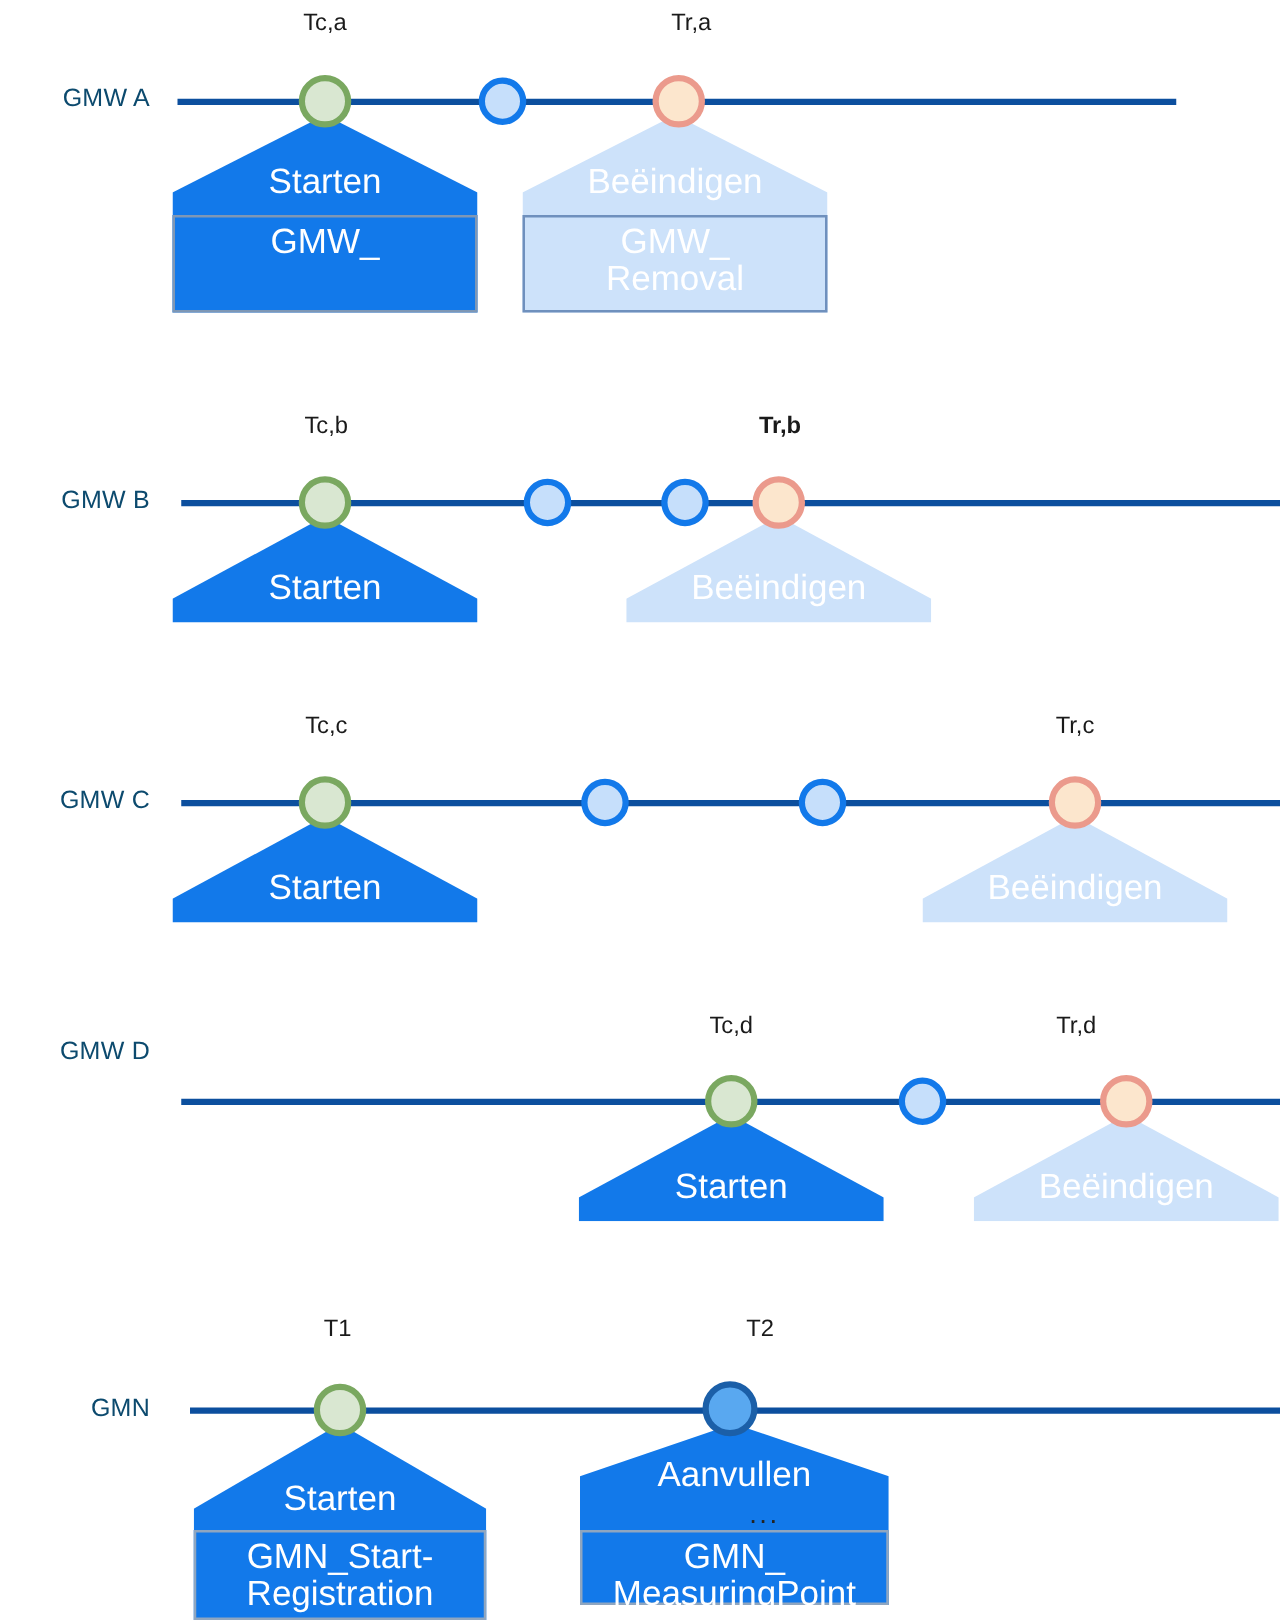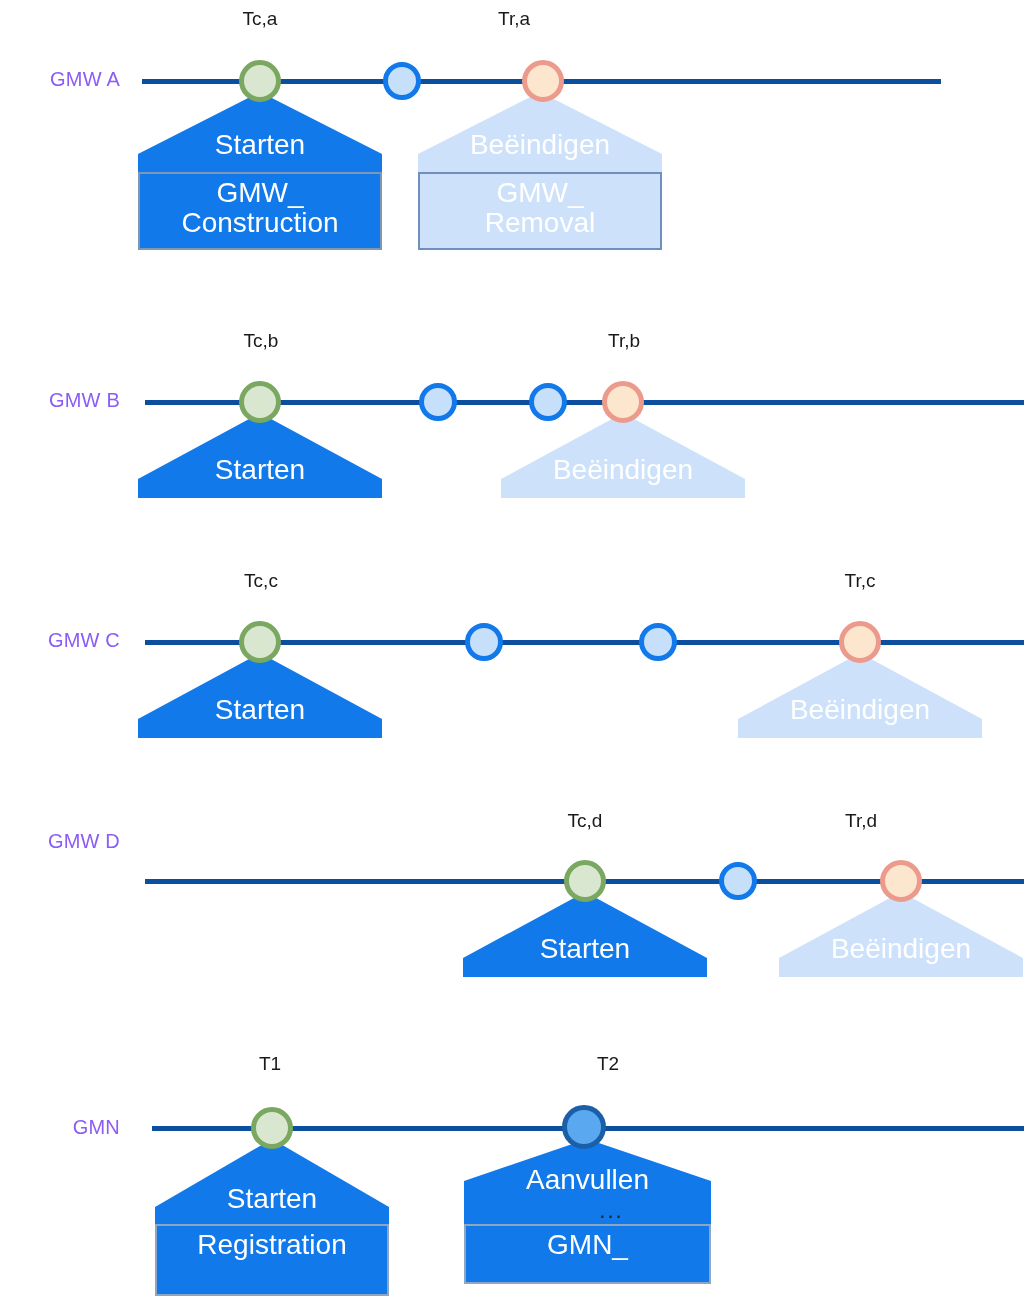--- a/index.html
+++ b/index.html
@@ -1,19 +1,19 @@
 <!DOCTYPE html>
 <html><head>
 <meta charset="utf-8">
 <style>
   html,body{margin:0;padding:0;background:#ffffff;}
   body{width:1024px;height:1296px;position:relative;overflow:hidden;
        font-family:"Liberation Sans","DejaVu Sans",sans-serif;}
   #stage{position:absolute;left:0;top:0;width:1024px;height:1296px;}
-  .row-label{position:absolute;font-size:20px;color:#8b5cf6;white-space:nowrap;
+  .row-label{position:absolute;font-size:20px;color:#0c4a6e;white-space:nowrap;
              text-align:right;letter-spacing:0.2px;}
   .timeline{position:absolute;height:5px;background:#0c4f9e;}
   .tick-label{position:absolute;font-size:19px;color:#1a1a1a;white-space:nowrap;
               transform:translateX(-50%);text-align:center;}
   .node{position:absolute;border-radius:50%;box-sizing:border-box;}
   .node.green{background:#d9e7d1;border:5px solid #7aa860;}
   .node.blue{background:#c6dffb;border:5px solid #1279ea;}
   .node.orange{background:#fce6cd;border:5px solid #eb9a8c;}
   .node.darkblue{background:#59a8f0;border:5px solid #1b5fa8;}
   .event{position:absolute;}
@@ -31,33 +31,32 @@
 </style>
 </head>
 <body>
 
 <div id="stage">
 
   <div class="row-label" style="left:10px;top:68px;width:110px;">GMW A</div>
   <div class="timeline" style="left:142px;top:79px;width:799px;"></div>
 
   <div class="tick-label" style="left:260px;top:8px;">Tc,a</div>
-  <div class="tick-label" style="left:514px;top:8px;">Tr,a</div>
+  <div class="tick-label" style="left:553px;top:8px;">Tr,a</div>
 
   <div class="event" style="left:138px;top:92px;width:244px;height:80px;">
     <div class="pent" style="height:80px;">
       <svg viewBox="0 0 244 80" preserveAspectRatio="none" aria-hidden="true">
         <polygon points="122,0 244,62 244,80 0,80 0,62" fill="#1279ea"></polygon>
       </svg>
     </div>
     <div class="pent-text" style="top:38px;">Starten</div>
   </div>
   <div class="ebox dark" style="left:138px;top:172px;width:244px;height:78px;">
     <div>GMW_</div>
-    <div>Construction</div>
   </div>
 
   <div class="event" style="left:418px;top:92px;width:244px;height:80px;">
     <div class="pent" style="height:80px;">
       <svg viewBox="0 0 244 80" preserveAspectRatio="none" aria-hidden="true">
         <polygon points="122,0 244,62 244,80 0,80 0,62" fill="#cde2fa"></polygon>
       </svg>
     </div>
     <div class="pent-text" style="top:38px;">Beëindigen</div>
   </div>
@@ -67,21 +66,21 @@
   </div>
 
   <div class="node green" style="left:239px;top:60px;width:42px;height:42px;"></div>
   <div class="node blue" style="left:383px;top:62px;width:38px;height:38px;"></div>
   <div class="node orange" style="left:522px;top:60px;width:42px;height:42px;"></div>
 
   <div class="row-label" style="left:10px;top:389px;width:110px;">GMW B</div>
   <div class="timeline" style="left:145px;top:400px;width:879px;"></div>
 
   <div class="tick-label" style="left:261px;top:330px;text-align:right;">Tc,b</div>
-  <div class="tick-label" style="left:624px;top:330px;">Tr,b</div>
+  <div class="tick-label" style="left:624px;top:330px;font-weight:bold;">Tr,b</div>
 
   <div class="event" style="left:138px;top:413px;width:244px;height:85px;">
     <div class="pent" style="height:85px;">
       <svg viewBox="0 0 244 85" preserveAspectRatio="none" aria-hidden="true">
         <polygon points="122,0 244,66 244,85 0,85 0,66" fill="#1279ea"></polygon>
       </svg>
     </div>
     <div class="pent-text" style="top:42px;">Starten</div>
   </div>
 
@@ -164,32 +163,34 @@
 
   <div class="event" style="left:155px;top:1139px;width:234px;height:85px;">
     <div class="pent" style="height:85px;">
       <svg viewBox="0 0 234 85" preserveAspectRatio="none" aria-hidden="true">
         <polygon points="117,0 234,68 234,85 0,85 0,68" fill="#1279ea"></polygon>
       </svg>
     </div>
     <div class="pent-text" style="top:45px;">Starten</div>
   </div>
   <div class="ebox mid" style="left:155px;top:1224px;width:234px;height:72px;">
+    <div>GMN_Start-</div>
     <div>Registration</div>
   </div>
 
   <div class="event" style="left:464px;top:1139px;width:247px;height:85px;">
     <div class="pent" style="height:85px;">
       <svg viewBox="0 0 247 85" preserveAspectRatio="none" aria-hidden="true">
         <polygon points="123,0 247,42 247,85 0,85 0,42" fill="#1279ea"></polygon>
       </svg>
     </div>
     <div class="pent-text" style="top:26px;">Aanvullen</div>
     <div class="ellipsis" style="top:66px;left:24px;">...</div>
   </div>
   <div class="ebox mid" style="left:464px;top:1224px;width:247px;height:60px;">
     <div>GMN_</div>
+    <div>MeasuringPoint</div>
   </div>
 
   <div class="node green" style="left:251px;top:1107px;width:42px;height:42px;"></div>
   <div class="node darkblue" style="left:562px;top:1105px;width:44px;height:44px;"></div>
 
 </div>
 
 </body></html>

